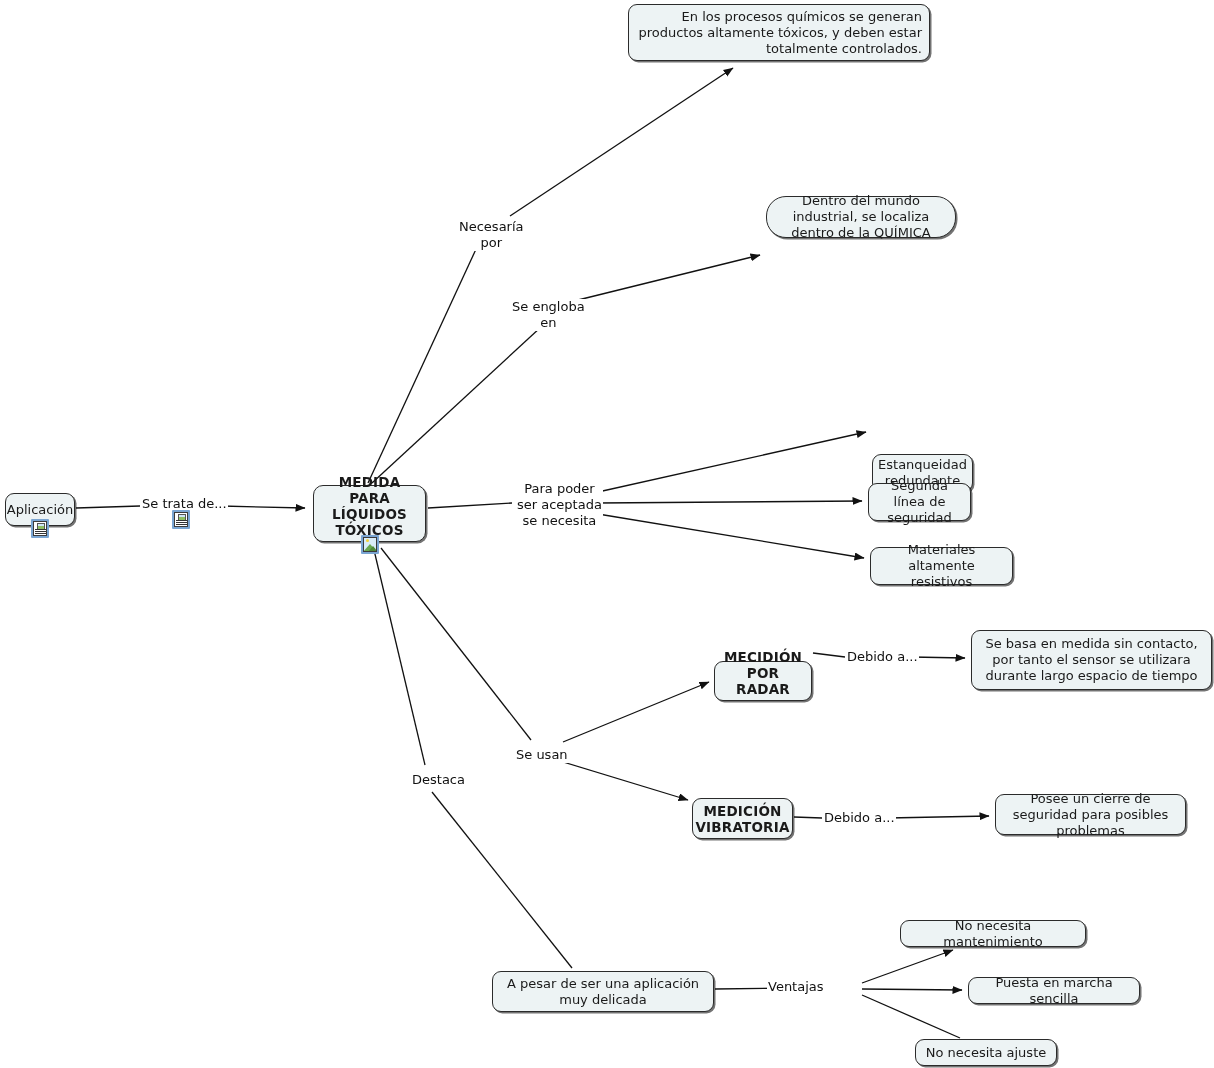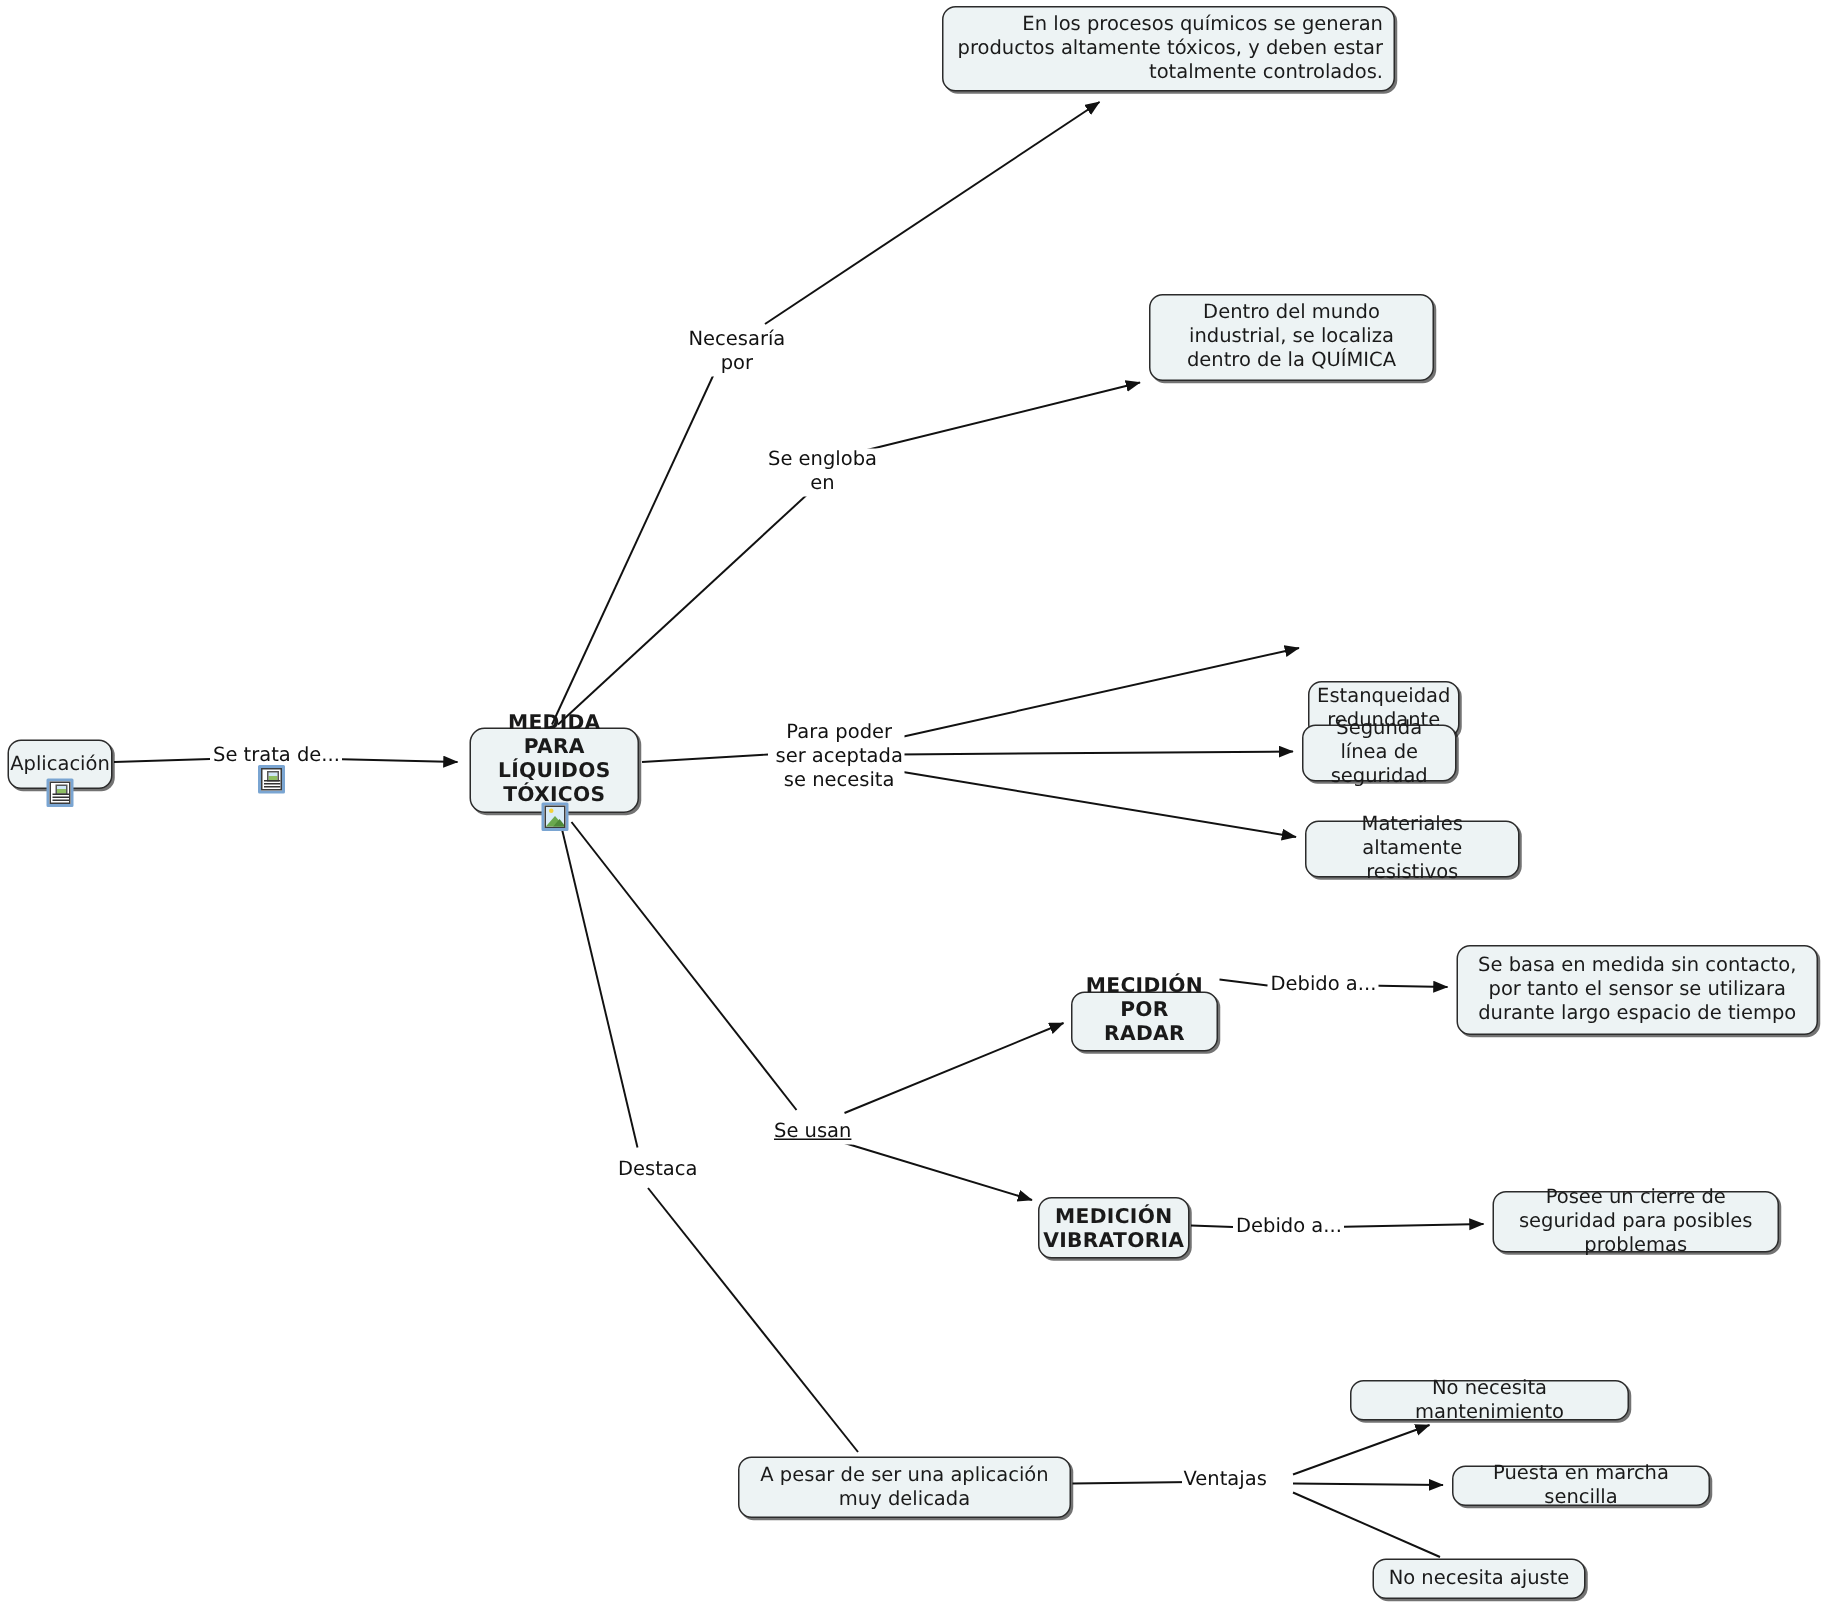--- a/index.html
+++ b/index.html
@@ -215,21 +215,21 @@
         <span class="icon-inner">
           <span class="img-sky"></span>
           <span class="img-sun"></span>
           <span class="img-hill"></span>
           <span class="img-hill2"></span>
         </span>
       </span>
       <div class="node" style="left: 628px; top: 4px; width: 302px; height: 57px; text-align: right;">
         <span style="white-space: pre-line;">En los procesos químicos se generan productos altamente tóxicos, y deben estar totalmente controlados.</span>
       </div>
-      <div class="node" style="left: 766px; top: 196px; width: 190px; height: 58px;">
+      <div class="node" style="left: 766px; top: 196px; width: 190px; height: 42px; border-radius: 20px;">
         <span style="white-space: pre-line;">Dentro del mundo industrial, se localiza dentro de la QUÍMICA</span>
       </div>
       <div class="node" style="left: 872px; top: 407px; width: 101px; height: 38px; margin-top: 47px;">
         <span style="white-space: pre-line;">Estanqueidad redundante</span>
       </div>
       <div class="node" style="left: 868px; top: 483px; width: 103px; height: 38px;">
         <span style="white-space: pre-line;">Segunda línea de seguridad</span>
       </div>
       <div class="node" style="left: 870px; top: 547px; width: 143px; height: 38px;">
         <span style="white-space: pre-line;">Materiales altamente resistivos</span>
@@ -270,20 +270,20 @@
           <span class="doc-line" style="top:11px;width:11px"></span>
         </span>
       </span>
       <div class="link-label" style="left: 458px; top: 219px;"><span style="white-space: pre-line; display: inline-block; text-align: center;">Necesaría
 por</span></div>
       <div class="link-label" style="left: 511px; top: 299px;"><span style="white-space: pre-line; display: inline-block; text-align: center;">Se engloba
 en</span></div>
       <div class="link-label" style="left: 516px; top: 481px;"><span style="white-space: pre-line; display: inline-block; text-align: center;">Para poder
 ser aceptada
 se necesita</span></div>
-      <div class="link-label" style="left: 515px; top: 747px;"><span style="white-space: pre-line; display: inline-block; text-align: left; text-decoration: underline;">Se usan</span></div>
+      <div class="link-label" style="left: 515px; top: 747px;"><span style="white-space: pre-line; display: inline-block; text-align: left;">Se usan</span></div>
       <div class="link-label" style="left: 411px; top: 772px;"><span style="white-space: pre-line; display: inline-block; text-align: center;">Destaca</span></div>
       <div class="link-label" style="left: 846px; top: 649px;"><span style="white-space: pre-line; display: inline-block; text-align: center;">Debido a...</span></div>
       <div class="link-label" style="left: 823px; top: 810px;"><span style="white-space: pre-line; display: inline-block; text-align: center;">Debido a...</span></div>
-      <div class="link-label" style="left: 788px; top: 979px;"><span style="white-space: pre-line; display: inline-block; text-align: center;">Ventajas</span></div>
+      <div class="link-label" style="left: 767px; top: 979px;"><span style="white-space: pre-line; display: inline-block; text-align: center;">Ventajas</span></div>
     </div>
 
 </div>
 
 </body></html>

